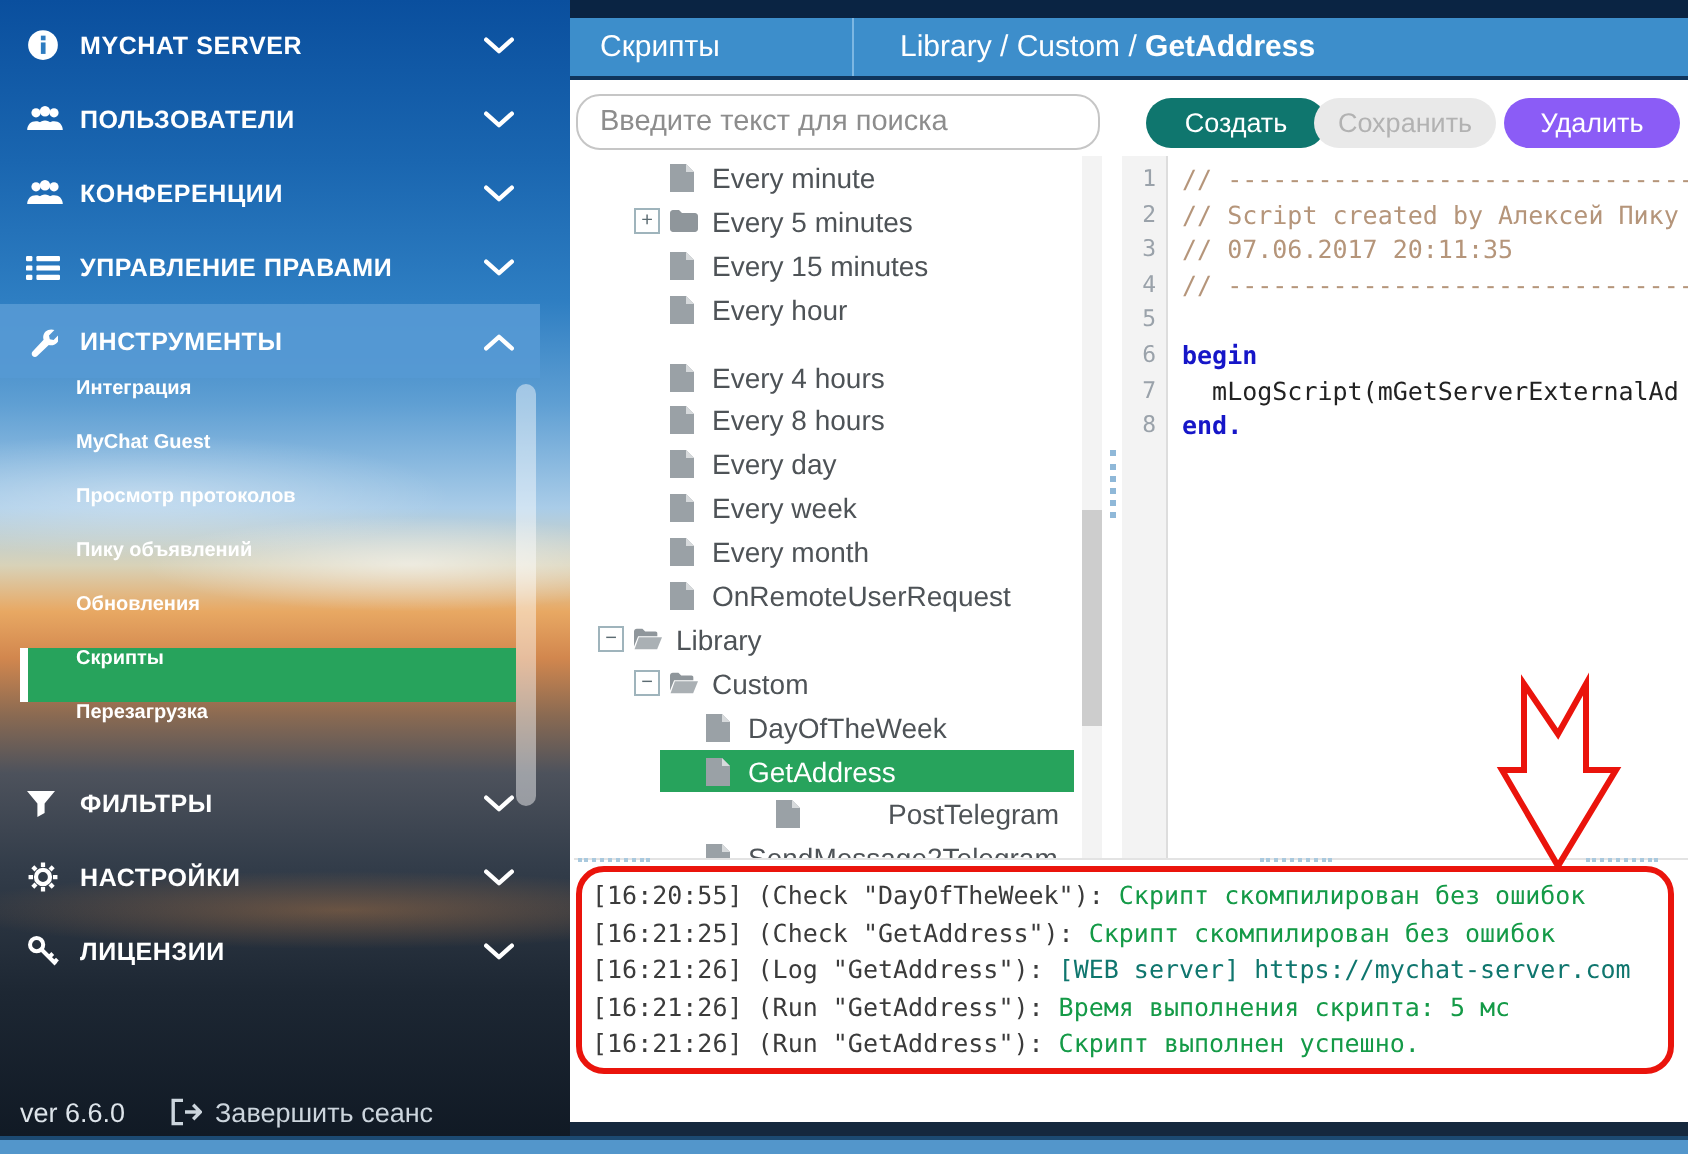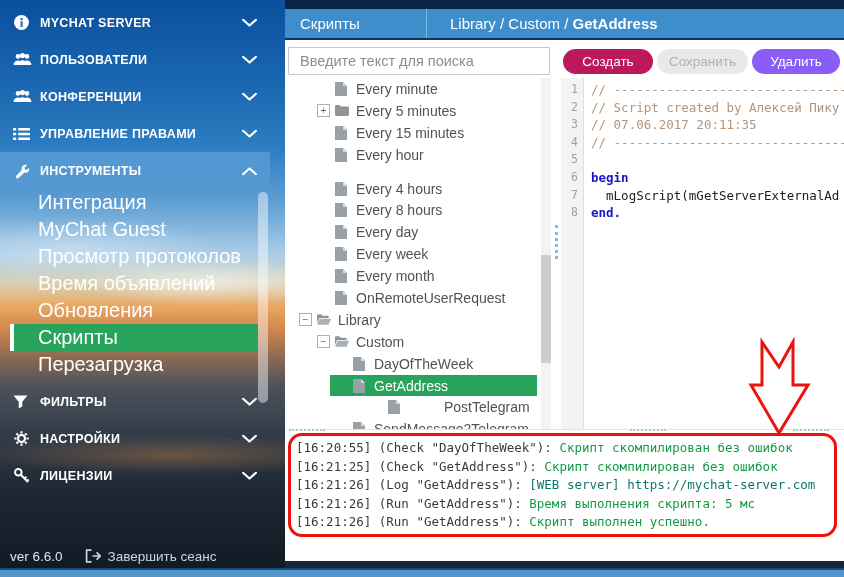--- a/index.html
+++ b/index.html
@@ -14,22 +14,22 @@
       radial-gradient(ellipse 260px 26px at 60% 455px, rgba(222,140,70,.35), transparent 75%),
       linear-gradient(180deg,#0a4f9e 0%,#1a66b0 14%,#2e7ec2 26%,#5f9fd3 35%,#a9cce8 44%,
         #d8d2b8 49%,#e8a863 53%,#d2874e 57%,#8a6a52 62%,#4d525c 67%,#333d4a 75%,#1d2733 86%,#0f1823 100%);
     padding-top:4px;box-sizing:border-box;}
   .side-row{position:relative;display:flex;align-items:center;height:37px;width:270px;
     padding-left:13px;box-sizing:border-box;color:#fff;cursor:pointer;}
   .side-row .ic{width:27px;flex:none;display:flex;align-items:center;}
   .side-row .lbl{font-size:12.5px;font-weight:bold;letter-spacing:.3px;white-space:nowrap;}
   .side-row .chev{position:absolute;right:13px;top:50%;transform:translateY(-50%);display:flex;}
   .side-row.active{background:rgba(86,153,212,.92);}
-  .sub-row{position:relative;display:flex;align-items:center;height:27px;width:258px;
-    padding-left:38px;box-sizing:border-box;color:#fff;font-size:20px;cursor:pointer;white-space:nowrap;}
+  .sub-row{position:relative;display:flex;align-items:flex-start;height:27px;width:258px;
+    padding-left:38px;box-sizing:border-box;color:#fff;font-size:10px;cursor:pointer;white-space:nowrap;font-weight:bold;}
   .sub-row.selected{margin-left:10px;width:248px;padding-left:24px;border-left:4px solid #fff;background:#27a35c;}
   .menu-gap{height:5px;}
   #side-scrollbar{position:absolute;left:258px;top:192px;width:10px;height:211px;
     background:rgba(255,255,255,.45);border-radius:5px;}
   #side-footer{position:absolute;left:0;top:545px;width:285px;height:22px;display:flex;align-items:center;
     color:#dde4ea;font-size:13.5px;}
   #side-footer .ver{margin-left:10px;}
   #side-footer .logout{display:flex;align-items:center;margin-left:22px;cursor:pointer;color:#ccd5dd;}
   #side-footer .logout .ic{display:flex;margin-right:7px;}
 
@@ -37,27 +37,27 @@
   #main{position:absolute;left:285px;top:0;width:559px;height:577px;background:#fff;}
   #top-strip{position:absolute;left:0;top:0;width:100%;height:9px;background:#0a2443;}
   #header{position:absolute;left:0;top:9px;width:100%;height:29px;background:#3d8ecb;
     border-bottom:2px solid #10355c;display:flex;box-sizing:content-box;}
   #header .hdr-tab{width:142px;flex:none;display:flex;align-items:center;padding-left:15px;
     box-sizing:border-box;border-right:1px solid #7db7e2;color:#fff;font-size:15px;cursor:pointer;}
   #header .hdr-crumb{flex:1;display:flex;align-items:center;padding-left:23px;color:#fff;font-size:15px;white-space:pre;}
   #header .crumb-current{font-weight:bold;}
 
   #search-box{position:absolute;left:3px;top:47px;width:262px;height:28px;border:1px solid #c6c6c6;
-    border-radius:1px;box-sizing:border-box;padding:0 11px;font-size:14.5px;color:#444;
+    border-radius:12px;box-sizing:border-box;padding:0 11px;font-size:14.5px;color:#444;
     font-family:"Liberation Sans",sans-serif;outline:none;}
   #search-box::placeholder{color:#8d8d8d;}
 
   .btn{position:absolute;top:49px;height:25px;border:none;border-radius:13px;font-size:13.5px;
     font-family:"Liberation Sans",sans-serif;cursor:pointer;}
-  #btn-create{left:278px;width:90px;background:#be185d;color:#fff;}
+  #btn-create{left:288px;width:90px;background:#0f766e;color:#fff;}
   #btn-save{left:372px;width:91px;background:#e9e9e9;color:#b2b2b2;}
   #btn-delete{left:467px;width:88px;background:#8b5cf6;color:#fff;}
 
   
   #tree{position:absolute;left:2px;top:78px;width:254px;height:351px;overflow:hidden;}
   .tree-row{position:relative;display:flex;align-items:center;height:21.9px;font-size:14px;
     color:#4e5357;cursor:pointer;white-space:nowrap;}
   .tw-exp{width:13px;height:13px;border:1px solid #9fb4bc;box-sizing:border-box;background:#fff;
     display:flex;align-items:center;justify-content:center;font-size:10px;line-height:1;color:#5b6b72;
     margin-right:5px;flex:none;}
@@ -193,21 +193,21 @@
         <div class="sub-row">
           <span>Интеграция</span>
         </div>
         <div class="sub-row">
           <span>MyChat Guest</span>
         </div>
         <div class="sub-row">
           <span>Просмотр протоколов</span>
         </div>
         <div class="sub-row">
-          <span>Время объявлений</span>
+          <span>Пику объявлений</span>
         </div>
         <div class="sub-row">
           <span>Обновления</span>
         </div>
         <div class="sub-row selected">
           <span>Скрипты</span>
         </div>
         <div class="sub-row">
           <span>Перезагрузка</span>
         </div>

